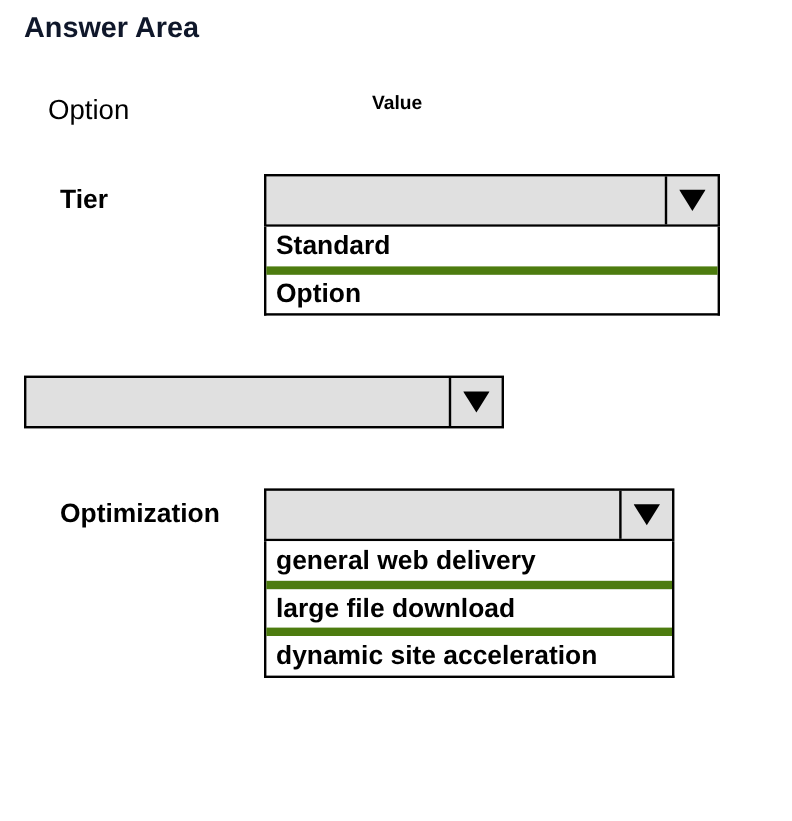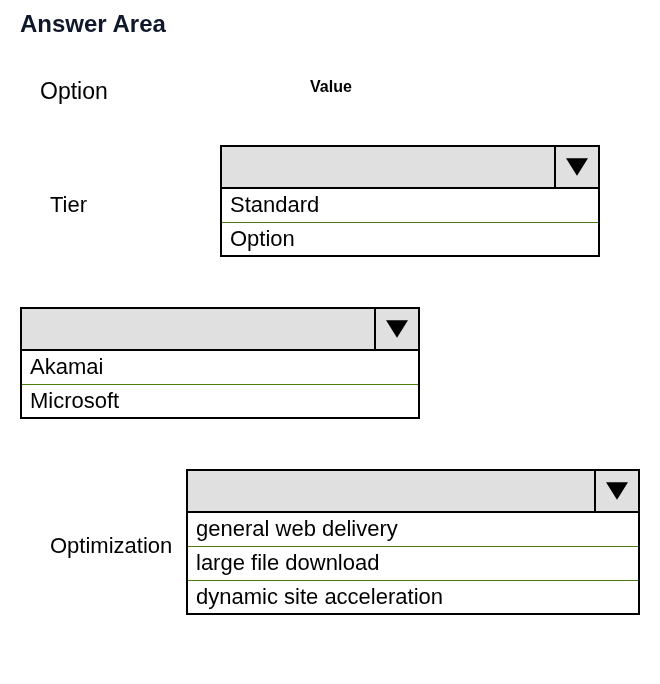--- a/index.html
+++ b/index.html
@@ -30,21 +30,22 @@
       padding-left: 20px;
     }
     .header-value {
       font-size: 16px;
       font-weight: bold;
       padding-left: 90px;
     }
     .field-row {
       display: flex;
       margin-bottom: 50px;
-      align-items: center;
+      align-items: flex-start;
+      font-weight: bold;
     }
     .field-label {
       width: 200px;
       font-size: 22px;
       padding-left: 30px;
       padding-top: 8px;
     }
     .field-control {
       flex: 0 0 auto;
     }
@@ -71,29 +72,29 @@
       height: 22px;
     }
     .options-list {
       border: 2px solid #000;
       border-top: none;
       background: #fff;
     }
     .option-item {
       padding: 2px 8px;
       font-size: 22px;
-      border-bottom: 1px solid #4d7c0f;
+      border-bottom: 7px solid #4d7c0f;
       line-height: 1.3;
     }
     .option-item:last-child {
       border-bottom: none;
     }
     .w-tier { width: 380px; }
     .w-profile { width: 400px; }
-    .w-optimization { width: 454px; }
+    .w-optimization { width: 342px; }
   </style>
 </head>
 <body>
 
 <div class="title">Answer Area</div>
 
 <div class="header-row">
   <div class="header-option">Option</div>
   <div class="header-value">Value</div>
 </div>
@@ -119,24 +120,20 @@
 <div class="field-row">
   <div class="field-control w-profile">
     <div class="dropdown">
       <div class="dropdown-value"></div>
       <div class="dropdown-arrow">
         <svg viewBox="0 0 10 10">
             <polygon points="0,1 10,1 5,9" fill="#000"></polygon>
           </svg>
       </div>
     </div>
-    <div class="options-list">
-      <div class="option-item">Akamai</div>
-      <div class="option-item">Microsoft</div>
-    </div>
   </div>
 </div>
 
 <div class="field-row">
   <div class="field-label">Optimization</div>
   <div class="field-control w-optimization">
     <div class="dropdown">
       <div class="dropdown-value"></div>
       <div class="dropdown-arrow">
         <svg viewBox="0 0 10 10">

